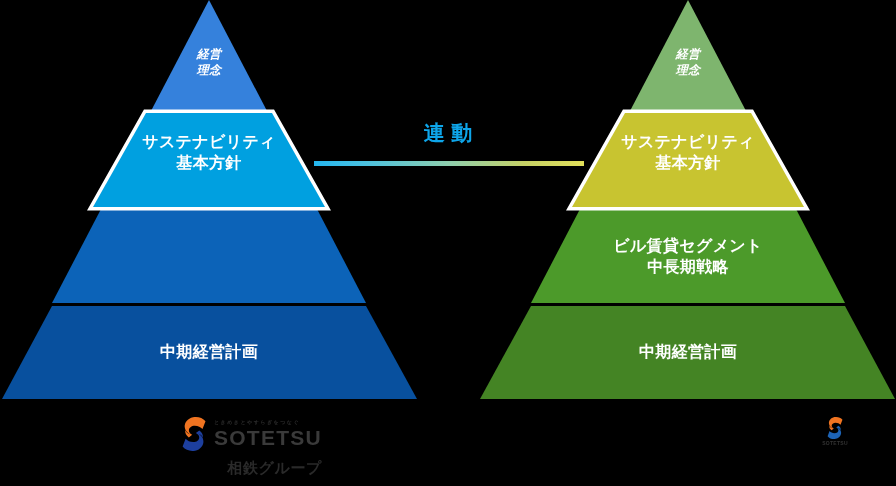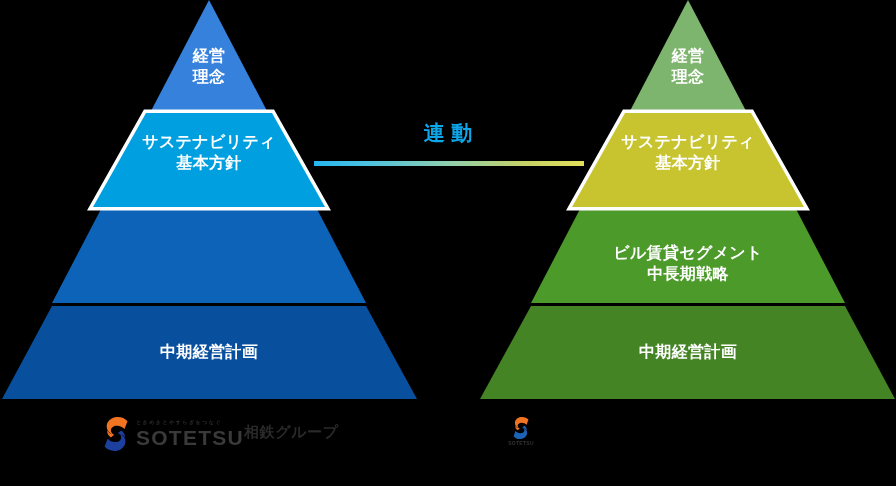--- a/index.html
+++ b/index.html
@@ -32,21 +32,21 @@
     position: absolute;
     text-align: center;
     color: #ffffff;
     font-weight: bold;
     line-height: 1.22;
     letter-spacing: 0.02em;
     white-space: pre-line;
     pointer-events: none;
     text-rendering: geometricPrecision;
   }
-  .t-apex   { font-size: 16px; line-height: 1.30; }
+  .t-apex   { font-size: 12px; line-height: 1.30; font-style: italic; }
   .t-sus    { font-size: 16px; line-height: 1.34; }
   .t-vision { font-size: 16px; line-height: 1.30; }
   .t-vision .big { font-size: 20px; display: block; letter-spacing: 0.01em; }
   .t-mid    { font-size: 16px; }
 
   
   .connector-line {
     position: absolute;
     left: 314px;
     top: 161px;
@@ -64,22 +64,22 @@
     font-weight: bold;
     color: #0ea5e9;
     letter-spacing: 0.30em;
     text-indent: 0.30em;
   }
 
   
   .logo-block {
     position: absolute;
     display: flex;
-    flex-direction: row;
-    align-items: flex-start;
+    flex-direction: column;
+    align-items: flex-end;
   }
   .logo-left  { left: 96px;  top: 416px; width: 226px; }
   .logo-right { left: 508px; top: 416px; width: 340px; }
 
   .logo-row {
     display: flex;
     align-items: center;
     justify-content: center;
   }
   .logo-mark { display: block; }
@@ -159,21 +159,21 @@
 
 
   <div class="tier-label t-mid" style="left:89px; top:343px; width:240px;">中期経営計画</div>
 
   <div class="tier-label t-apex" style="left:628px; top:47px; width:120px;">経営
 理念</div>
 
   <div class="tier-label t-sus" style="left:578px; top:132px; width:220px;">サステナビリティ
 基本方針</div>
 
-  <div class="tier-label t-sus" style="left:568px; top:243px; width:240px;">ビル賃貸セグメント
+  <div class="tier-label t-sus" style="left:568px; top:236px; width:240px;">ビル賃貸セグメント
 中長期戦略</div>
 
   <div class="tier-label t-mid" style="left:568px; top:343px; width:240px;">中期経営計画</div>
 
   <div class="logo-block logo-left">
     <div class="logo-row">
       <svg class="logo-mark" width="40" height="36" viewBox="0 0 40 36">
         <path d="M31.5 5.2C28.6 1.6 23.6 0.2 19 1.2c-5.4 1.2-8.6 5.4-8.3 9.8 0.2 3.4 2.4 5.8 5.6 7.4
                  -2.4-0.6-4.3-2.2-5.1-4.3-0.4 2.8 0.9 5.6 3.6 7.3l3.4-2.6c-2.2-1.1-3.3-2.6-3.3-4.3
                  0-2.6 2.5-4.7 6-4.7 3.2 0 5.8 1.3 7.6 3.3z" fill="#f07421"></path>

